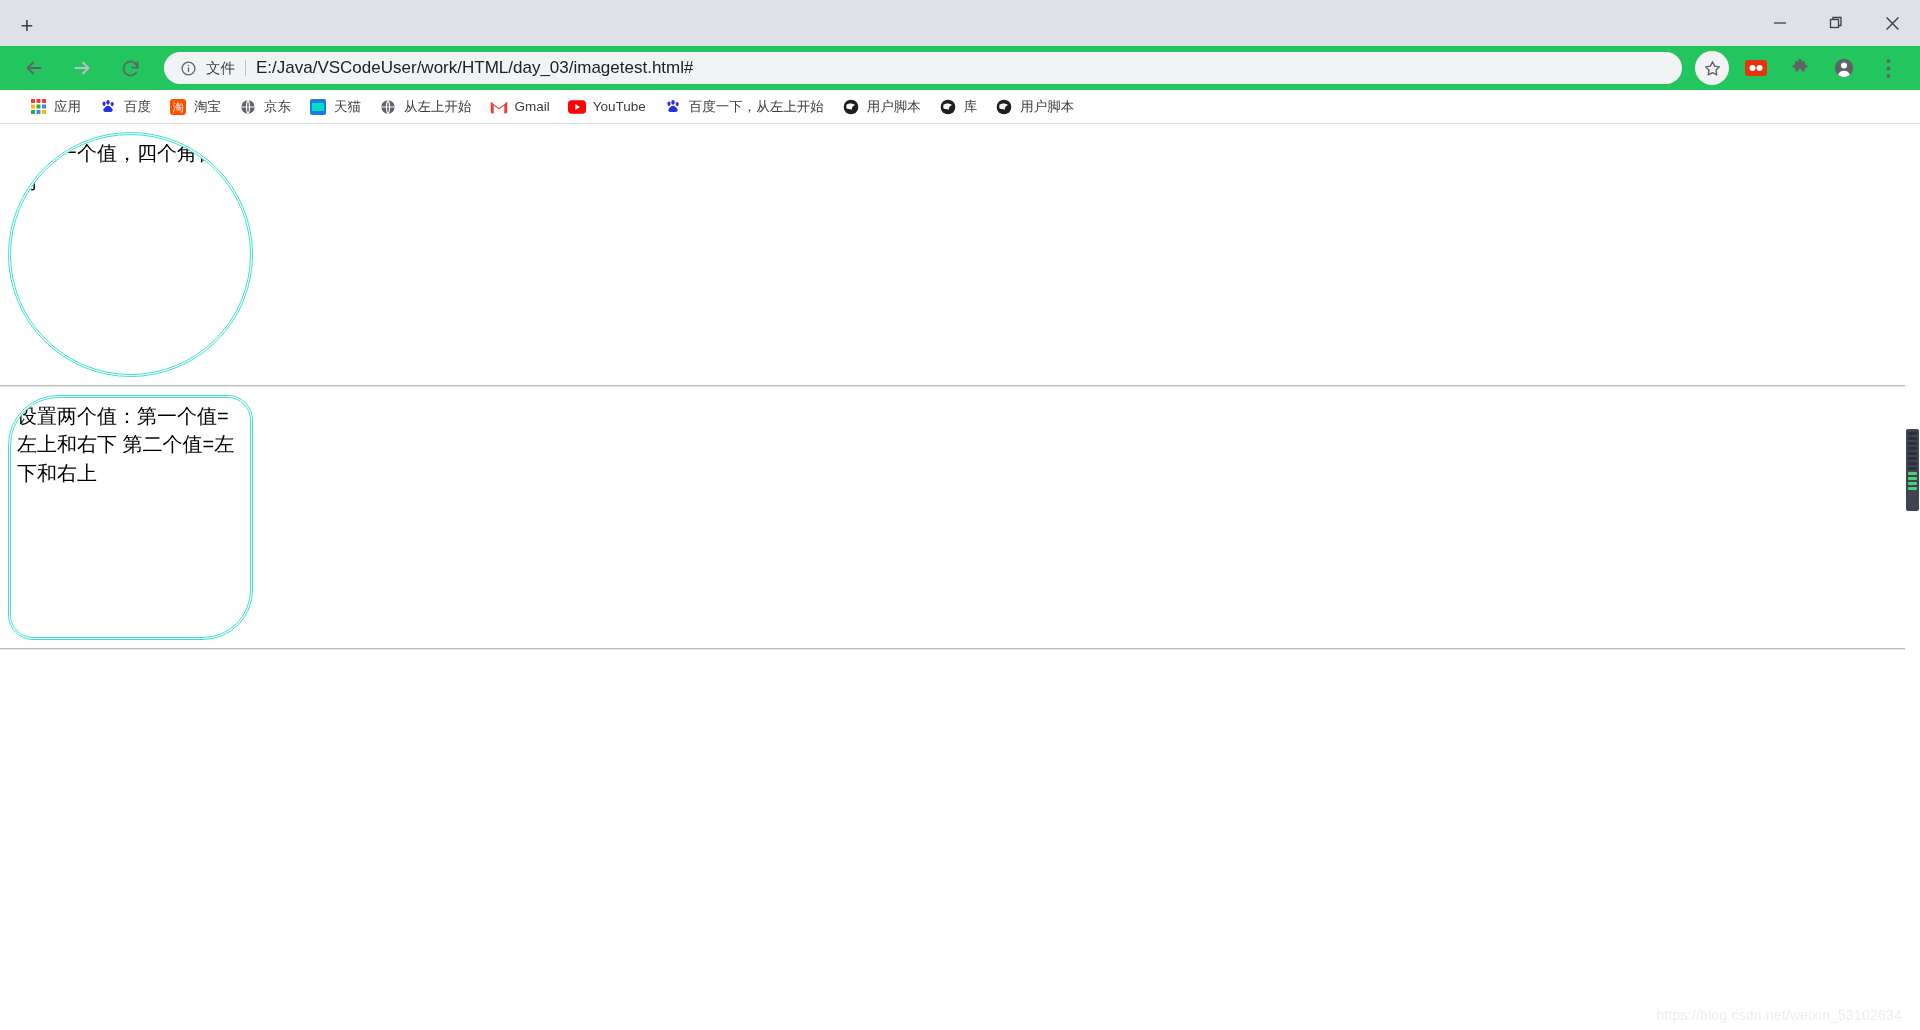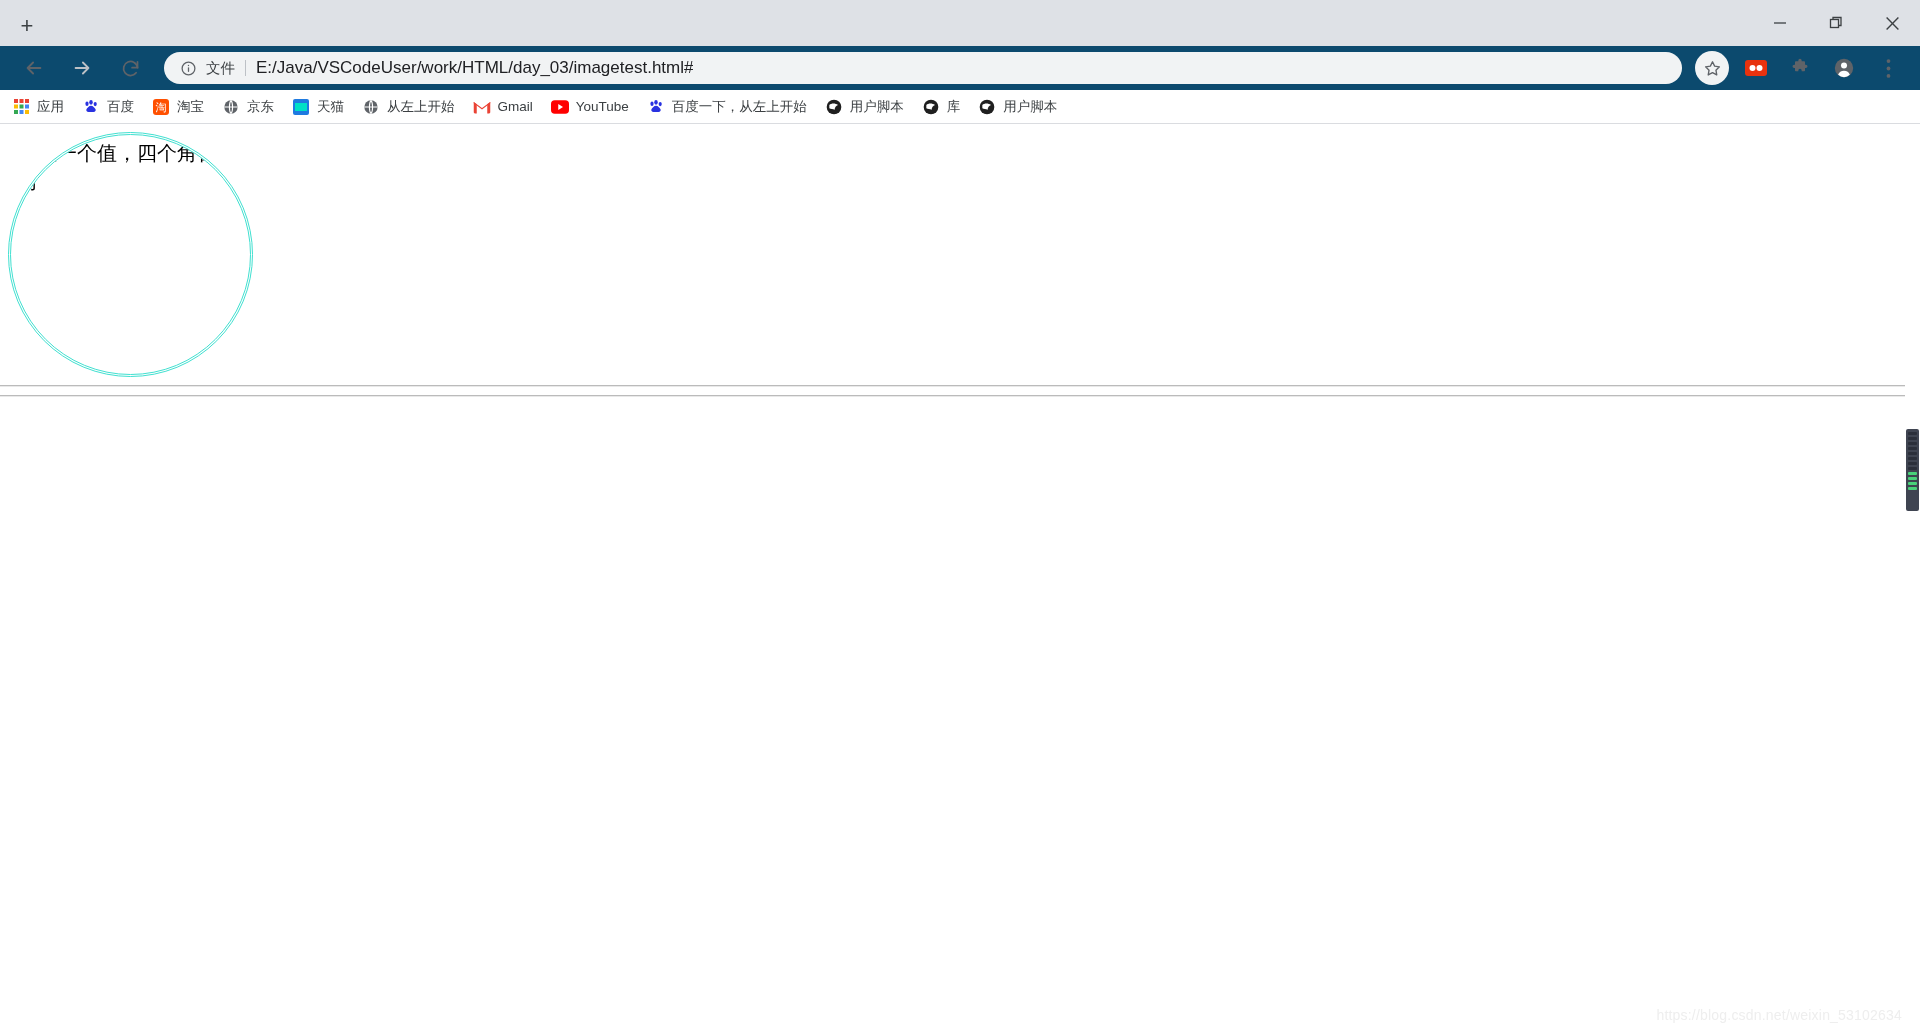--- a/index.html
+++ b/index.html
@@ -56,21 +56,21 @@
     height: 46px; display: flex; align-items: center;
   }
   .wc {
     width: 56px; height: 46px;
     display:flex; align-items:center; justify-content:center;
     color:#3c4043;
   }
 
   .toolbar {
     height: 44px;
-    background: #0c4a6e;
+    background: #22c55e;
     display: flex; align-items: center;
     padding: 0 10px;
   }
   .navbtn {
     width: 36px; height: 36px; margin: 0 6px;
     display:flex; align-items:center; justify-content:center;
     border-radius: 50%;
     color:#5f6368;
   }
   .navbtn.disabled { color: #bdc1c6; }
@@ -105,21 +105,21 @@
     display:flex; align-items:center; justify-content:center;
     border-radius: 50%;
     color:#5f6368; flex: 0 0 34px;
   }
   .tb-icon.star { background: #f1f3f4; }
 
   .bookmarks {
     height: 34px;
     background: #fff;
     display: flex; align-items: center;
-    padding: 0 4px;
+    padding: 0 21px;
     border-bottom: 1px solid #dadce0;
   }
   .bm {
     display: flex; align-items: center;
     padding: 4px 8px;
     margin-right: 2px;
     border-radius: 4px;
     white-space: nowrap;
   }
   .bm-ico {
@@ -418,20 +418,21 @@
       <span class="bm-label">用户脚本</span>
     </div>
   </div>
 
   <div class="viewport">
     <div class="page">
 
       <div class="demo r1" style="border-radius: 50%; border-color: rgb(64, 224, 208);">设置一个值，四个角都相同</div>
       <hr class="rule">
 
+      <div class="demo r2" style="border-radius: 50px 25px; border-color: rgb(64, 224, 208);">设置两个值：第一个值=左上和右下 第二个值=左下和右上</div>
       <hr class="rule">
 
 
     </div>
 
     <div class="watermark">https://blog.csdn.net/weixin_53102634</div>
   </div>
 
   <div class="sb-track">
     <div class="sb-thumb">

